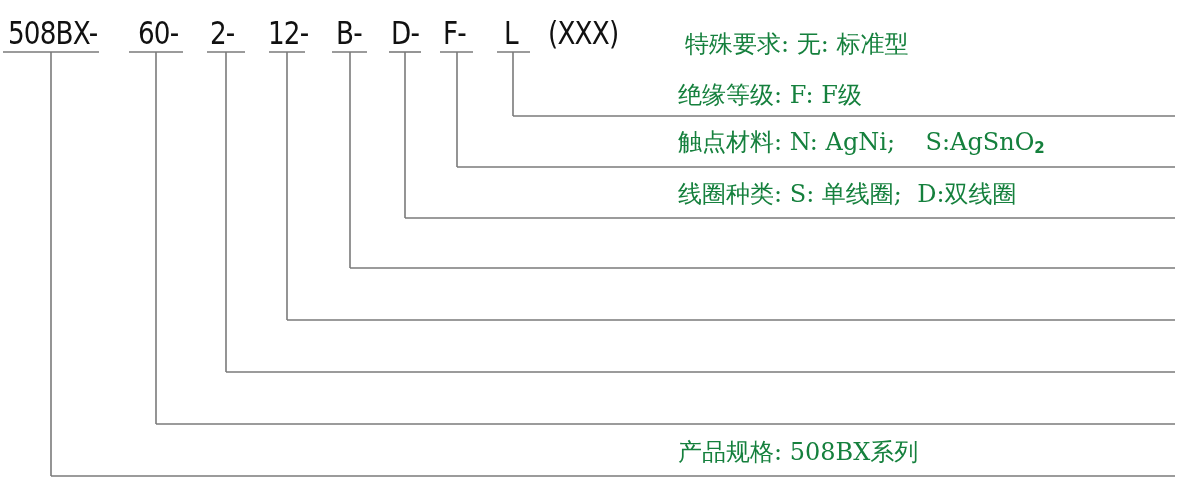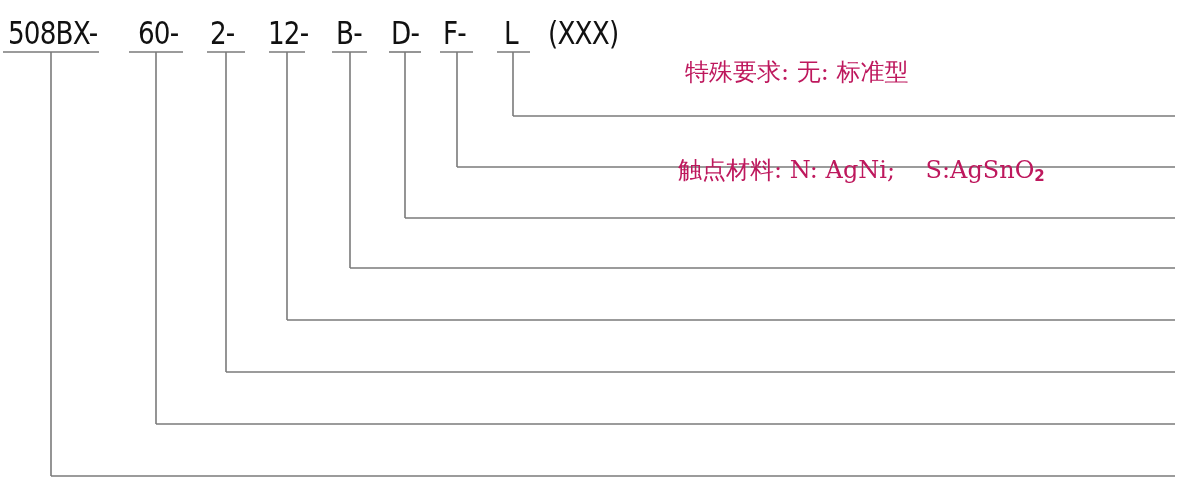--- a/index.html
+++ b/index.html
@@ -8,21 +8,21 @@
   .code-seg {
     position: absolute; top: 17px;
     font-family: "DejaVu Sans", sans-serif;
     font-size: 32px; color: #111; letter-spacing: -1px;
     transform: scaleX(0.82); transform-origin: left top;
     white-space: nowrap; line-height: 1;
   }
   .row-label {
     position: absolute; left: 678px;
     font-family: "DejaVu Serif", "Liberation Serif", serif;
-    font-size: 24px; color: #be185d; white-space: pre; line-height: 1; margin-top: 28px;
+    font-size: 24px; color: #15803d; white-space: pre; line-height: 1;
   }
   .row-label sub { font-family: "DejaVu Sans", sans-serif; font-weight: bold; font-size: 15px; vertical-align: -3px; }
   svg line { stroke: #7a7a7a; stroke-width: 1.6; }
 </style>
 </head>
 <body>
 
 <div id="canvas">
 
   <span class="code-seg" style="left:8px">508BX-</span>
@@ -59,14 +59,17 @@
     <line x1="457" y1="167" x2="1175" y2="167"></line>
     <line x1="405" y1="218" x2="1175" y2="218"></line>
     <line x1="350" y1="268" x2="1175" y2="268"></line>
     <line x1="287" y1="320" x2="1175" y2="320"></line>
     <line x1="226" y1="372" x2="1175" y2="372"></line>
     <line x1="156" y1="424" x2="1175" y2="424"></line>
     <line x1="51" y1="476" x2="1175" y2="476"></line>
   </svg>
 
   <div class="row-label" style="top:32px;left:685px">特殊要求: 无: 标准型</div>
+  <div class="row-label" style="top:83px">绝缘等级: F: F级</div>
   <div class="row-label" style="top:130px"><span>触点材料: N: AgNi;    S:AgSnO</span><sub>2</sub></div>
+  <div class="row-label" style="top:182px">线圈种类: S: 单线圈;  D:双线圈</div>
+  <div class="row-label" style="top:440px">产品规格: 508BX系列</div>
 </div>
 
 </body></html>

